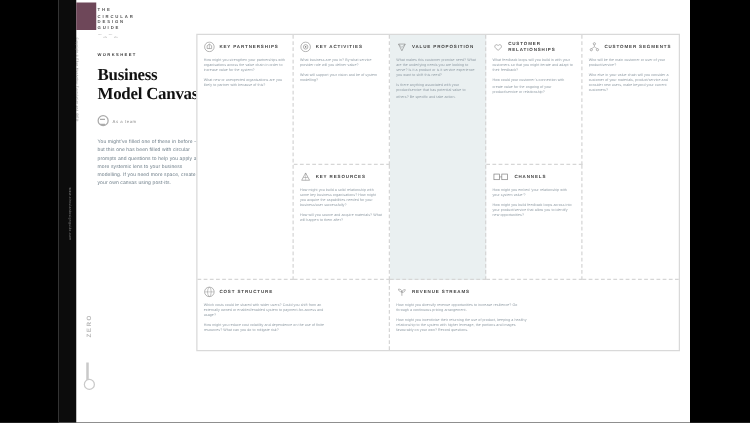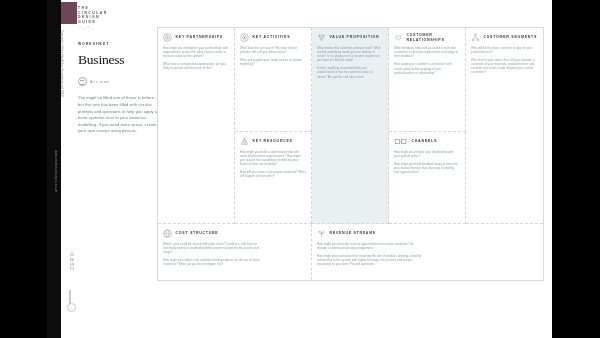--- a/index.html
+++ b/index.html
@@ -33,21 +33,21 @@
   .logo-mark .ring{position:absolute;left:1.5px;top:13px;width:7px;height:7px;
     border:1.3px solid #c9c9c9;border-radius:50%;}
 
   
   .hdr{position:absolute;left:31px;top:6px;width:92px;}
   .brand{font-size:3.4px;letter-spacing:1.5px;line-height:4.6px;color:#555;font-weight:700;}
   .brand-logo{margin-top:2px;font-size:4px;letter-spacing:.6px;color:#9a9a9a;}
   .worksheet-kicker{margin-top:11px;font-size:3.3px;letter-spacing:1.1px;
     font-weight:700;color:#3a3a3a;}
   .title{margin-top:6px;font-family:"Liberation Serif",serif;font-size:13.5px;
-    line-height:15px;color:#111;font-weight:400;letter-spacing:-.2px;}
+    line-height:15px;color:#111;font-weight:700;letter-spacing:-.2px;}
 
   .meta-row{margin-top:10px;display:flex;align-items:center;gap:3px;}
   .meta-row .ico{width:7px;height:7px;border:.7px solid #aaa;border-radius:50%;
     display:block;flex:0 0 auto;position:relative;}
   .meta-row .ico::before{content:"";position:absolute;left:1.3px;top:2px;width:4px;height:2.4px;
     border-top:.6px solid #aaa;border-bottom:.6px solid #aaa;}
   .meta-label{font-size:3.4px;letter-spacing:.45px;color:#8d8d8d;}
 
   .intro{margin-top:9px;font-size:4px;line-height:6.6px;color:#6b7b86;
     letter-spacing:.1px;max-width:84px;}
@@ -108,20 +108,21 @@
 
     <div class="hdr">
       <div class="brand" style="white-space:pre-line;">THE
 CIRCULAR
 DESIGN
 GUIDE</div>
       <div class="brand-logo">⌒⌓⌒⌓</div>
       <div class="worksheet-kicker">WORKSHEET</div>
       <div class="title">
         <span>Business</span><br>
+        <span>Model Canvas</span>
       </div>
       <div class="meta-row">
         <span class="ico"></span>
         <span class="meta-label">As a team</span>
       </div>
       <div class="intro">You might’ve filled one of these in before — but this one has been filled with circular prompts and questions to help you apply a more systemic lens to your business modelling. If you need more space, create your own canvas using post-its.</div>
     </div>
 
     <div class="canvas">
       <div class="grid">

